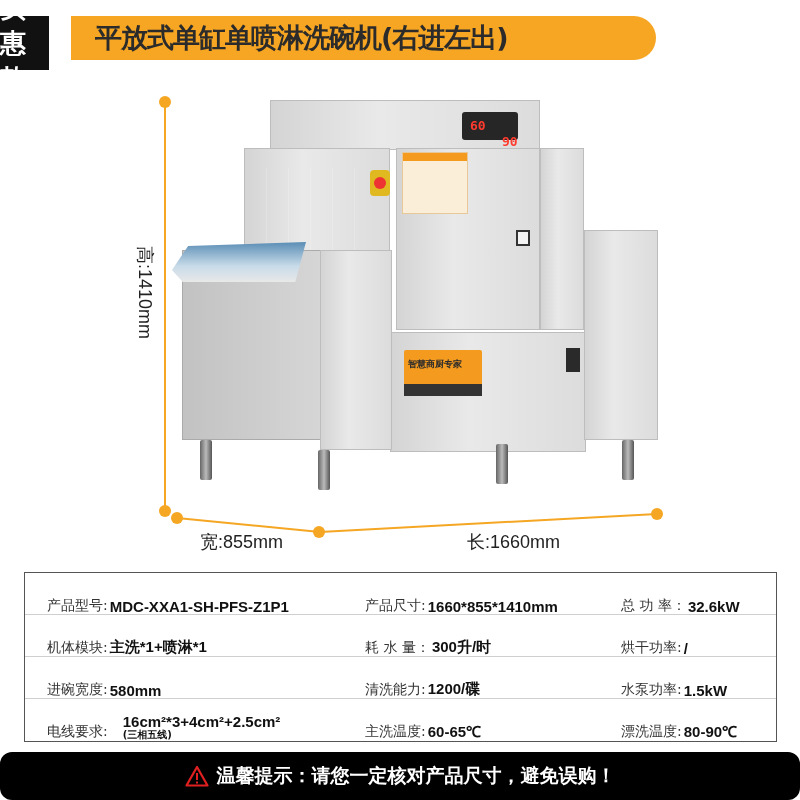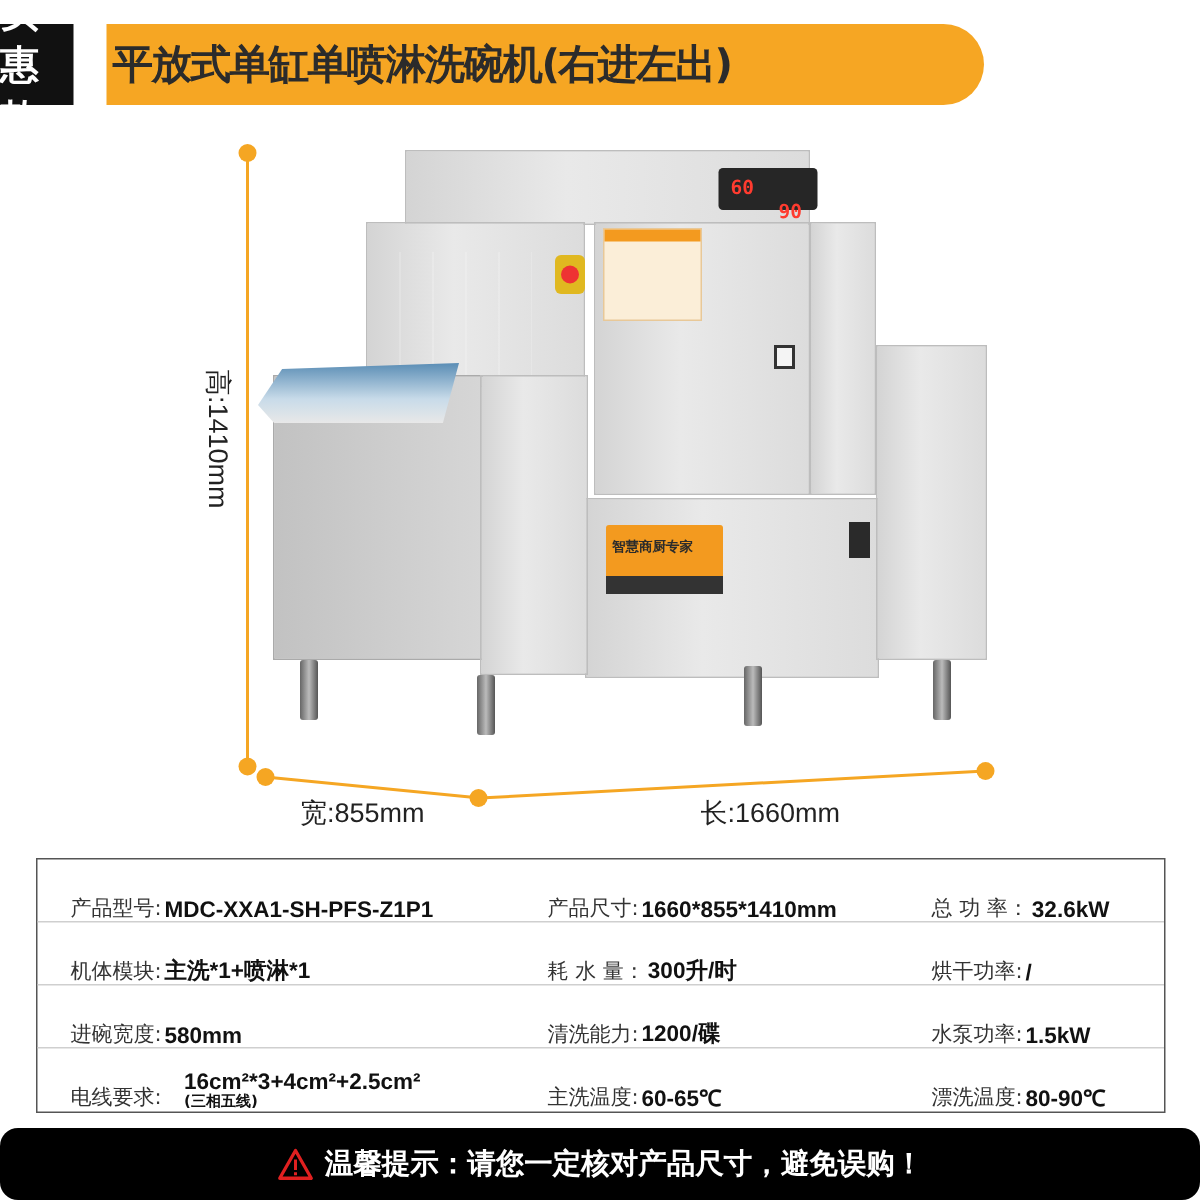--- a/index.html
+++ b/index.html
@@ -7,24 +7,24 @@
     body { position: relative; font-family: "DejaVu Sans", "Liberation Sans", sans-serif; color: #222; }
 
     
     .banner { position: absolute; left: 0; top: 16px; height: 54px; width: 660px; }
     .banner-tag {
       position: absolute; left: 0; top: 0; width: 49px; height: 54px;
       background: #111111; color: #fff; font-weight: bold; font-size: 26px;
       display: flex; align-items: center; justify-content: center; letter-spacing: -1px;
     }
     .banner-title {
-      position: absolute; left: 71px; top: 0; width: 585px; height: 54px;
+      position: absolute; left: 71px; top: 0; width: 585px; height: 44px;
       background: #f6a623; border-radius: 0 27px 27px 0;
       color: #2b2b2b; font-weight: bold; font-size: 27px;
-      display: flex; align-items: center; padding-left: 4px; letter-spacing: -1px;
+      display: flex; align-items: center; padding-left: 24px; letter-spacing: -1px;
     }
 
     
     .product { position: absolute; left: 0; top: 80px; width: 800px; height: 480px; }
     .dim-line { position: absolute; background: #f5a623; }
     .dim-dot { position: absolute; width: 12px; height: 12px; border-radius: 50%; background: #f5a623; }
     .dim-label { position: absolute; font-size: 18px; color: #222; white-space: nowrap; font-family: "Liberation Sans", sans-serif; }
     .dim-label.vertical { transform: rotate(90deg); transform-origin: left top; }
 
     
@@ -89,21 +89,21 @@
   </svg>
   <div class="dim-dot" style="left:171px; top:432px;"></div>
   <div class="dim-dot" style="left:313px; top:446px;"></div>
   <div class="dim-dot" style="left:651px; top:428px;"></div>
   <div class="dim-label" style="left:200px; top:450px;">宽:855mm</div>
   <div class="dim-label" style="left:467px; top:450px;">长:1660mm</div>
 
   <div class="machine" style="top:20px;">
 
     <div class="m steel" style="left:100px; top:0; width:270px; height:50px;"></div>
-    <div class="m panel-display" style="left:309px; top:12px; width:66px; height:28px;">
+    <div class="m panel-display" style="left:292px; top:12px; width:56px; height:28px;">
       <span class="seg" style="position:absolute;left:8px;top:6px;">60</span>
       <span class="seg" style="position:absolute;left:40px;top:6px;margin-top:16px;">90</span>
     </div>
 
     <div class="m steel" style="left:74px; top:48px; width:146px; height:110px;"></div>
     <div class="m curtain curtain-lines" style="left:96px; top:68px; width:108px; height:90px;"></div>
 
     <div class="m estop" style="left:200px; top:70px; width:20px; height:26px;">
       <div class="estop-btn" style="position:absolute;left:4px;top:7px;width:12px;height:12px;"></div>
     </div>

